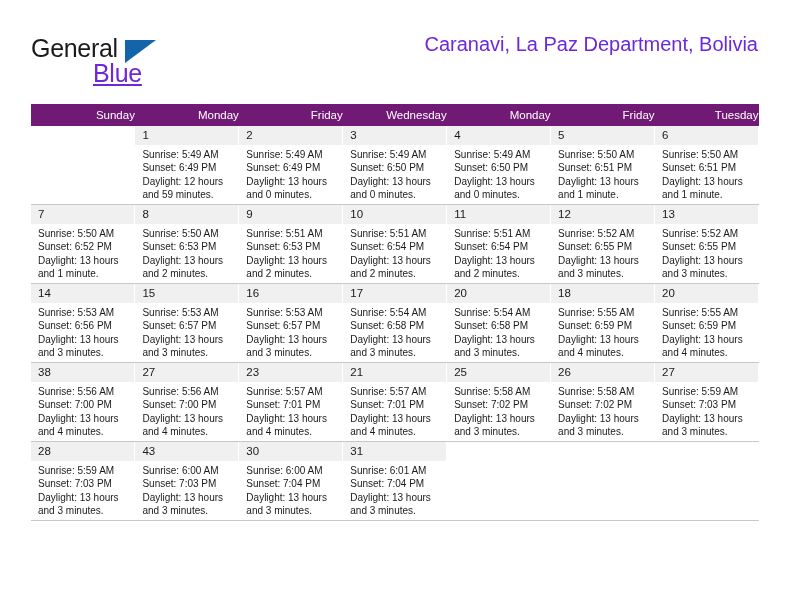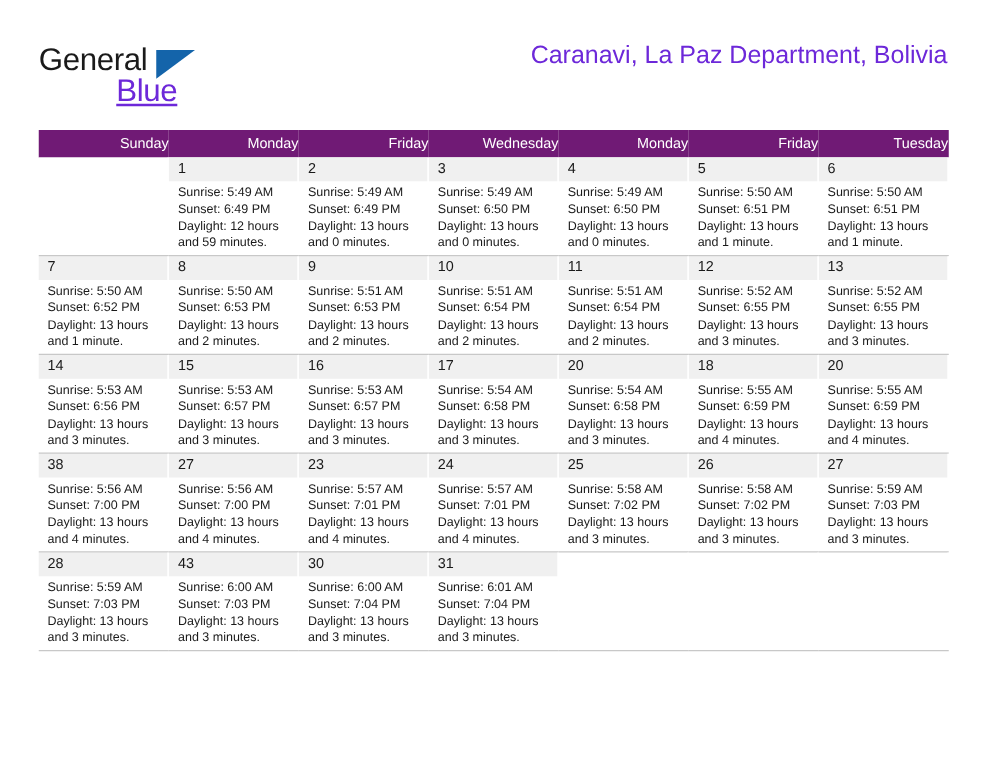--- a/index.html
+++ b/index.html
@@ -268,21 +268,21 @@
 Daylight: 13 hours
 and 4 minutes.</span></span></td>
         <td><span class="cell-inner"><span class="daynum">27</span><span class="dayinfo">Sunrise: 5:56 AM
 Sunset: 7:00 PM
 Daylight: 13 hours
 and 4 minutes.</span></span></td>
         <td><span class="cell-inner"><span class="daynum">23</span><span class="dayinfo">Sunrise: 5:57 AM
 Sunset: 7:01 PM
 Daylight: 13 hours
 and 4 minutes.</span></span></td>
-        <td><span class="cell-inner"><span class="daynum">24</span><span class="dayinfo">Sunrise: 5:57 AM
+        <td><span class="cell-inner"><span class="daynum">21</span><span class="dayinfo">Sunrise: 5:57 AM
 Sunset: 7:01 PM
 Daylight: 13 hours
 and 4 minutes.</span></span></td>
         <td><span class="cell-inner"><span class="daynum">25</span><span class="dayinfo">Sunrise: 5:58 AM
 Sunset: 7:02 PM
 Daylight: 13 hours
 and 3 minutes.</span></span></td>
         <td><span class="cell-inner"><span class="daynum">26</span><span class="dayinfo">Sunrise: 5:58 AM
 Sunset: 7:02 PM
 Daylight: 13 hours

